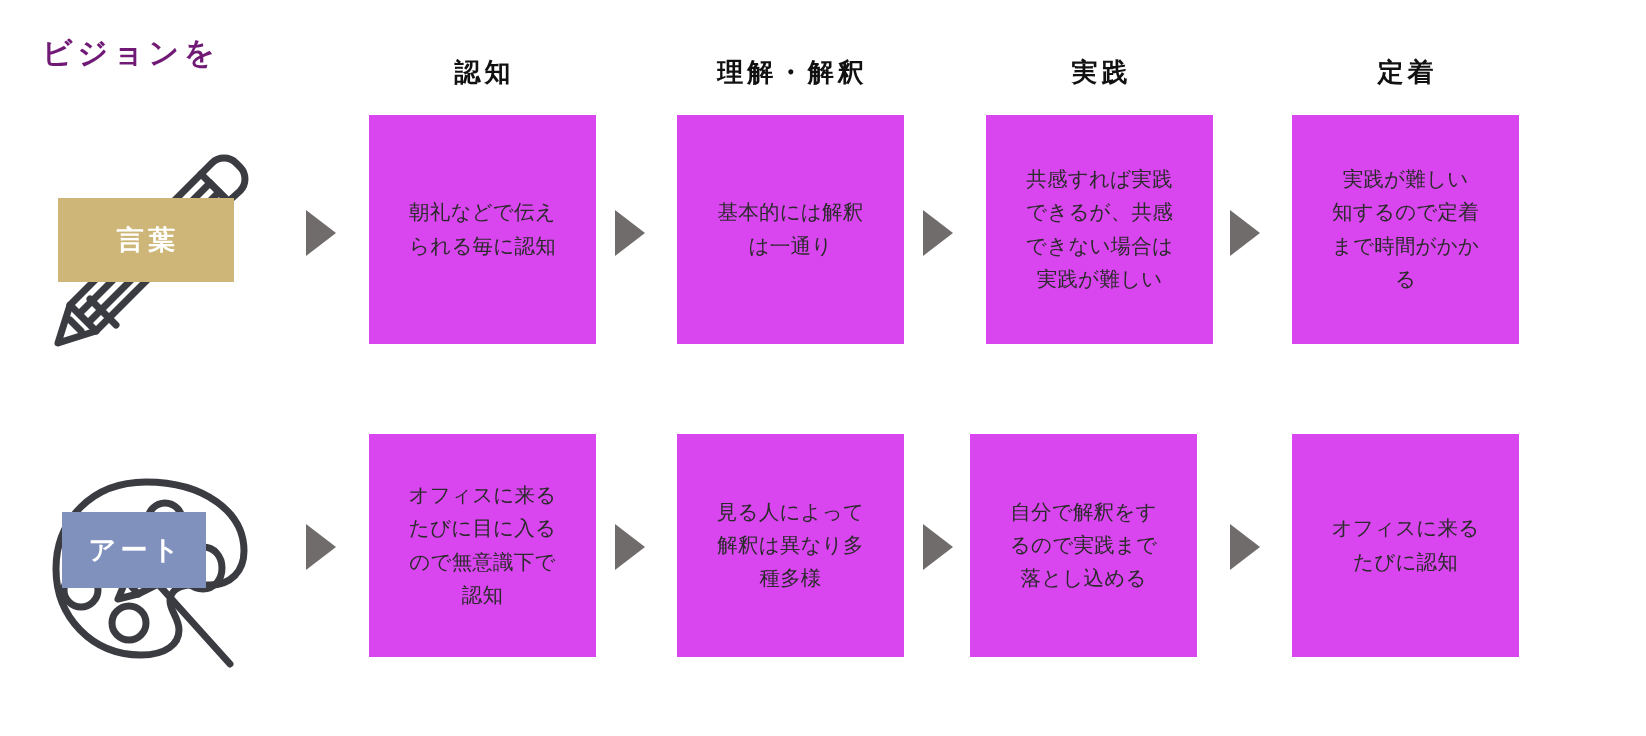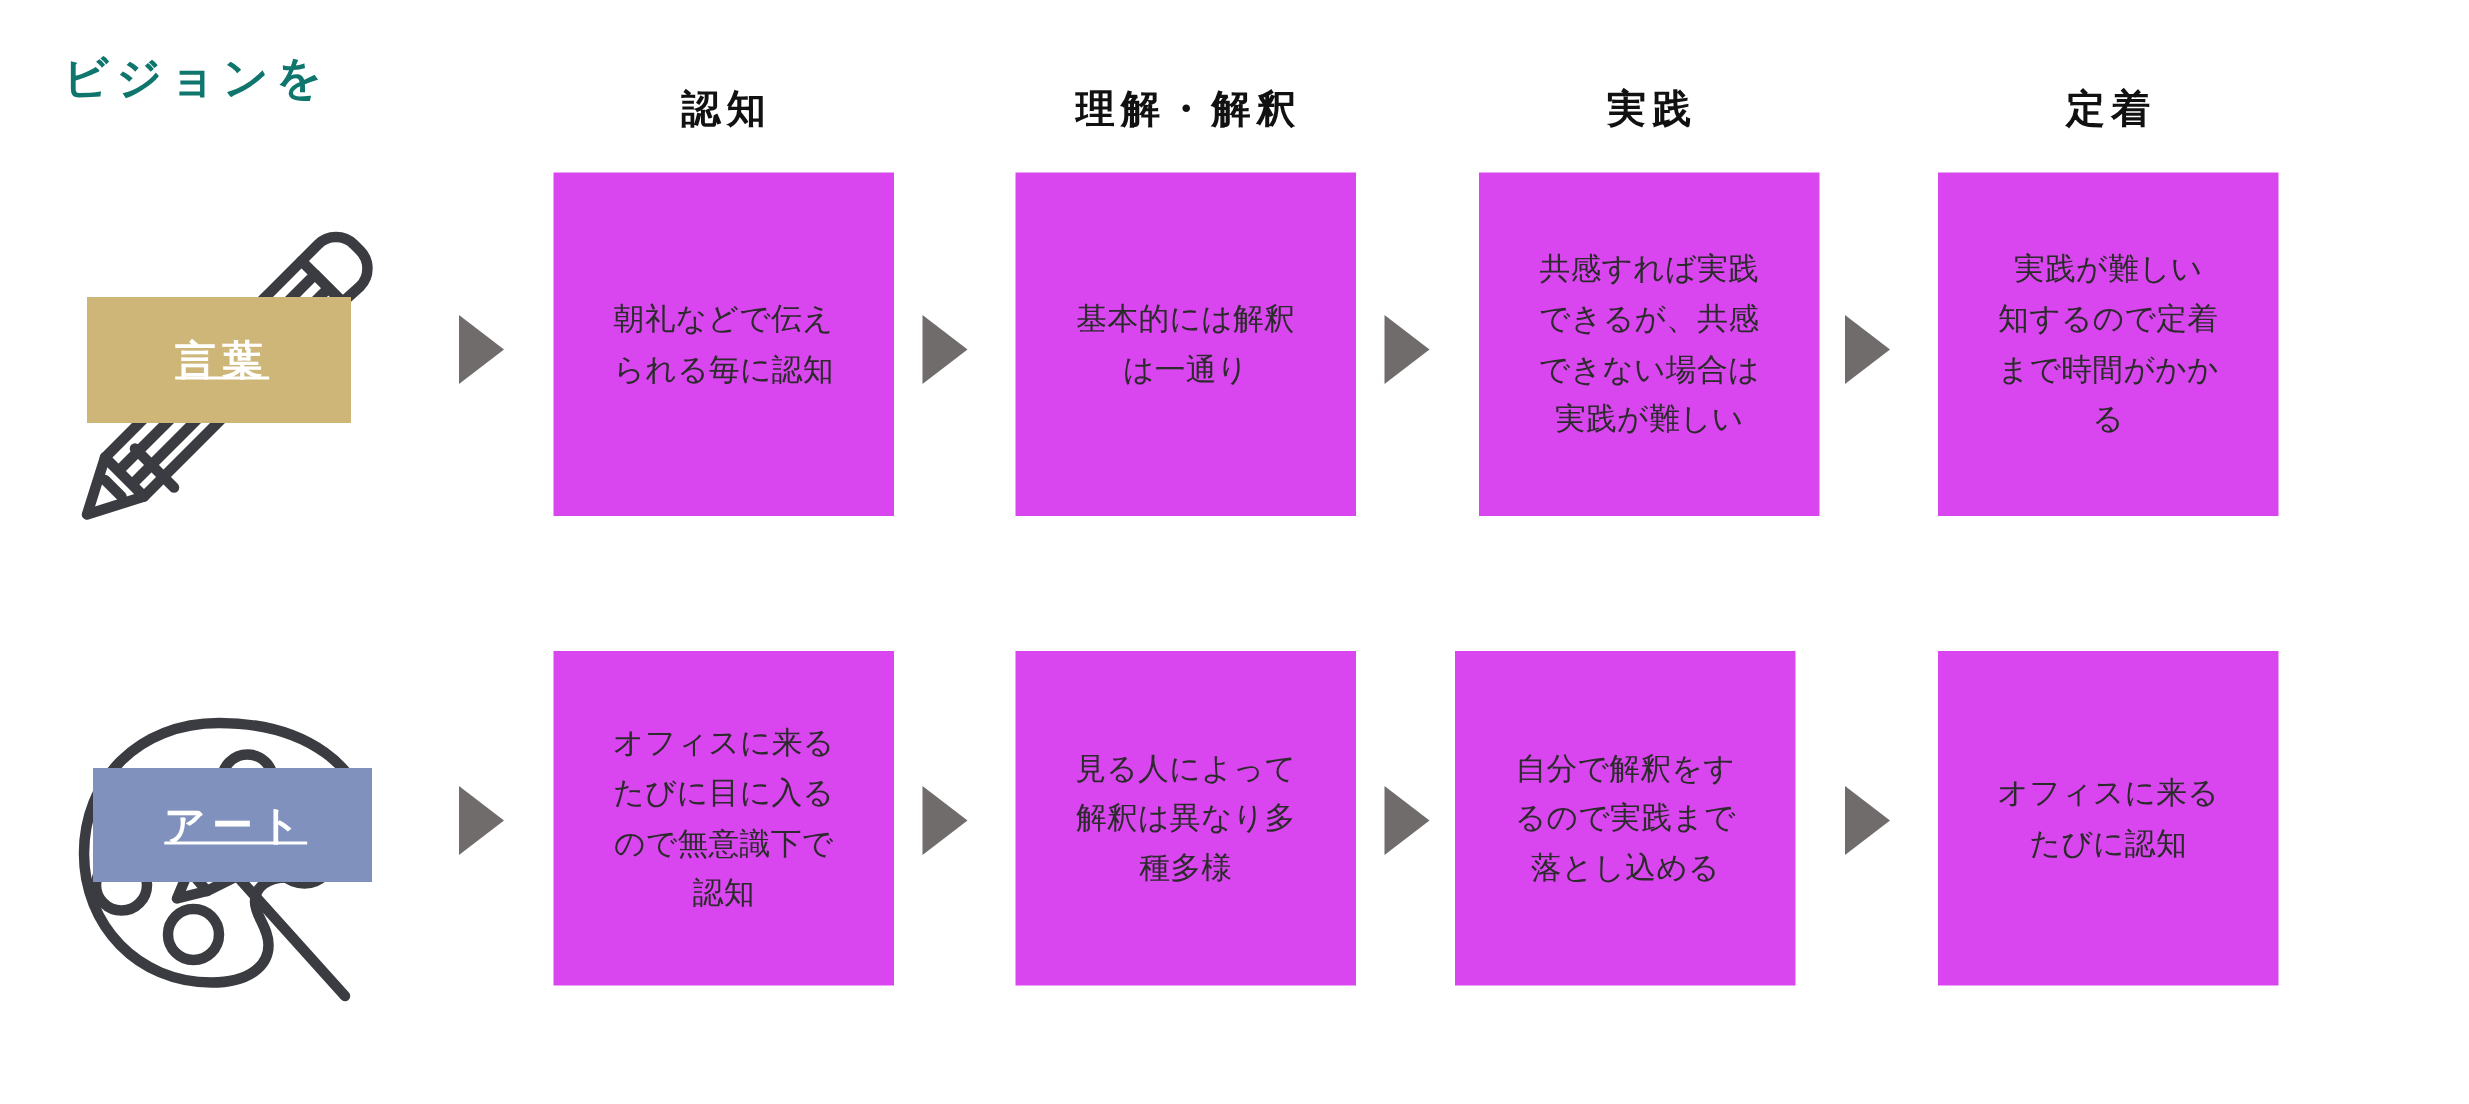--- a/index.html
+++ b/index.html
@@ -19,21 +19,21 @@
   
   .left-title {
     position: absolute;
     left: 42px;
     top: 30px;
     width: 300px;
     font-size: 30px;
     font-weight: bold;
     line-height: 1.55;
     letter-spacing: 0.16em;
-    color: #0f766e;
+    color: #701a75;
   }
   .left-title span { display: block; }
 
   .row-icon {
     position: absolute;
     width: 230px;
     height: 200px;
   }
   .row-icon.word { left: 34px; top: 150px; }
   .row-icon.art  { left: 34px; top: 468px; }
@@ -46,32 +46,31 @@
   .icon-chip {
     position: absolute;
     display: flex;
     align-items: center;
     justify-content: center;
     color: #ffffff;
     font-weight: bold;
     font-size: 27px;
     letter-spacing: 0.16em;
     text-indent: 0.16em;
-    text-decoration: underline;
   }
   .icon-chip.word {
     left: 24px;
     top: 48px;
     width: 176px;
     height: 84px;
   }
   .icon-chip.art {
     left: 28px;
     top: 44px;
-    width: 186px;
+    width: 144px;
     height: 76px;
   }
 
   
   .col-header {
     position: absolute;
     top: 55px;
     width: 227px;
     text-align: center;
     font-size: 26px;

